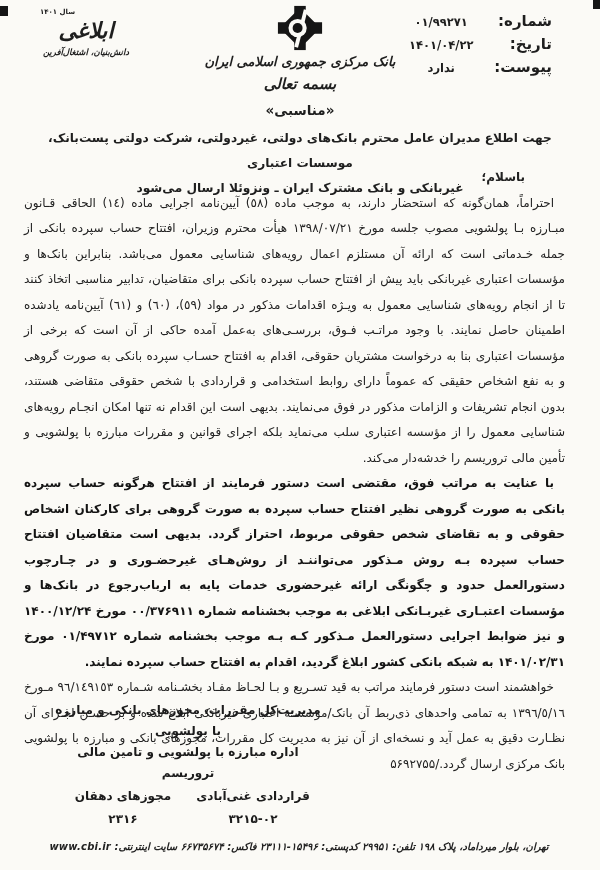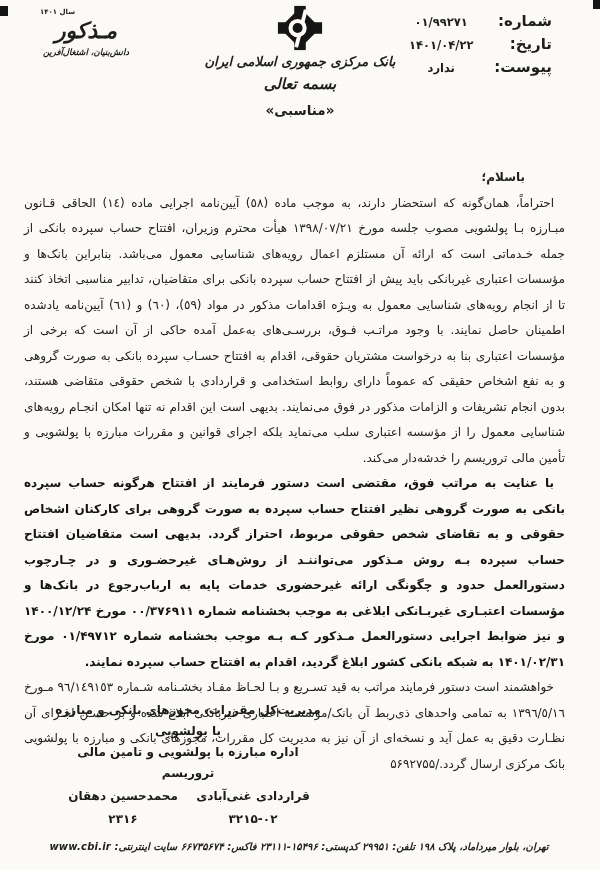--- a/index.html
+++ b/index.html
@@ -77,21 +77,21 @@
     <span class="meta-label">شماره:</span>
     <span class="meta-value">۰۱/۹۹۲۷۱</span>
     <span class="meta-label">تاریخ:</span>
     <span class="meta-value">۱۴۰۱/۰۴/۲۲</span>
     <span class="meta-label">پیوست:</span>
     <span class="meta-value">ندارد</span>
   </div>
 
   <div class="slogan">
     <div class="slogan-year">سال ۱۴۰۱</div>
-    <div class="slogan-title">مـذکور</div>
+    <div class="slogan-title">ابلاغی</div>
     <div class="slogan-sub">دانش‌بنیان، اشتغال‌آفرین</div>
   </div>
 
   <div class="center-head">
     <svg class="emblem" width="50" height="48" viewBox="0 0 50 50" aria-hidden="true">
       <g fill="#151515">
         <rect x="10" y="10" width="30" height="30" transform="rotate(45 25 25)"></rect>
         <rect x="19" y="2" width="12" height="12"></rect>
         <rect x="19" y="36" width="12" height="12"></rect>
         <rect x="2" y="19" width="12" height="12"></rect>
@@ -99,34 +99,38 @@
       </g>
       <path d="M31 6 L21 45" stroke="#fbfaf6" stroke-width="4" fill="none"></path>
       <circle cx="22.5" cy="25" r="9.5" fill="#fbfaf6"></circle>
       <circle cx="22.5" cy="25" r="5.2" fill="#151515"></circle>
     </svg>
     <div class="bank-name">بانک مرکزی جمهوری اسلامی ایران</div>
     <div class="besmele">بسمه تعالی</div>
     <div class="doc-title">«مناسبی»</div>
   </div>
 
+  <div class="addressee">
+    <div>جهت اطلاع مدیران عامل محترم بانک‌های دولتی، غیردولتی، شرکت دولتی پست‌بانک، موسسات اعتباری</div>
+    <div>غیربانکی و بانک مشترک ایران ـ ونزوئلا ارسال می‌شود</div>
+  </div>
 
   <div class="body-flow">
     <p class="salutation">باسلام؛</p>
     <p class="para">احتراماً، همان‌گونه که استحضار دارند، به موجب ماده (٥٨) آیین‌نامه اجرایی ماده (١٤) الحاقی قـانون مبـارزه بـا پولشویی مصوب جلسه مورخ ۱۳۹۸/۰۷/۲۱ هیأت محترم وزیران، افتتاح حساب سپرده بانکی از جمله خـدماتی است که ارائه آن مستلزم اعمال رویه‌های شناسایی معمول می‌باشد. بنابراین بانک‌ها و مؤسسات اعتباری غیربانکی باید پیش از افتتاح حساب سپرده بانکی برای متقاضیان، تدابیر مناسبی اتخاذ کنند تا از انجام رویه‌های شناسایی معمول به ویـژه اقدامات مذکور در مواد (٥٩)، (٦٠) و (٦١) آیین‌نامه یادشده اطمینان حاصل نمایند. با وجود مراتـب فـوق، بررسـی‌های به‌عمل آمده حاکی از آن است که برخی از مؤسسات اعتباری بنا به درخواست مشتریان حقوقی، اقدام به افتتاح حسـاب سپرده بانکی به صورت گروهی و به نفع اشخاص حقیقی که عموماً دارای روابط استخدامی و قراردادی با شخص حقوقی متقاضی هستند، بدون انجام تشریفات و الزامات مذکور در فوق می‌نمایند. بدیهی است این اقدام نه تنها امکان انجـام رویه‌های شناسایی معمول را از مؤسسه اعتباری سلب می‌نماید بلکه اجرای قوانین و مقررات مبارزه با پولشویی و تأمین مالی تروریسم را خدشه‌دار می‌کند.</p>
     <p class="para para-bold">با عنایت به مراتب فوق، مقتضی است دستور فرمایند از افتتاح هرگونه حساب سپرده بانکی به صورت گروهی نظیر افتتاح حساب سپرده به صورت گروهی برای کارکنان اشخاص حقوقی و به تقاضای شخص حقوقی مربوط، احتراز گردد. بدیهی است متقاضیان افتتاح حساب سپرده بـه روش مـذکور می‌تواننـد از روش‌هـای غیرحضـوری و در چـارچوب دستورالعمل حدود و چگونگی ارائه غیرحضوری خدمات پایه به ارباب‌رجوع در بانک‌ها و مؤسسات اعتبـاری غیربـانکی ابلاغی به موجب بخشنامه شماره ۰۰/۳۷۶۹۱۱ مورخ ۱۴۰۰/۱۲/۲۴ و نیز ضوابط اجرایی دستورالعمل مـذکور کـه بـه موجب بخشنامه شماره ۰۱/۴۹۷۱۲ مورخ ۱۴۰۱/۰۲/۳۱ به شبکه بانکی کشور ابلاغ گردید، اقدام به افتتاح حساب سپرده نمایند.</p>
     <p class="para">خواهشمند است دستور فرمایند مراتب به قید تسـریع و بـا لحـاظ مفـاد بخشـنامه شـماره ٩٦/١٤٩١٥٣ مـورخ ١٣٩٦/٥/١٦ به تمامی واحدهای ذی‌ربط آن بانک/مؤسسـه اعتباری غیربانکی ابلاغ شده و بر حسـن اجـرای آن نظـارت دقیق به عمل آید و نسخه‌ای از آن نیز به مدیریت کل مقررات، مجوزهای بانکی و مبارزه با پولشویی بانک مرکزی ارسال گردد./۵۶۹۲۷۵۵</p>
   </div>
 
   <div class="signature">
     <div>مدیریت‌کل مقررات، مجوزهای بانکی و مبارزه با پولشویی</div>
     <div>اداره مبارزه با پولشویی و تامین مالی تروریسم</div>
     <div class="sig-row">
       <span class="sig-cell">قراردادی غنی‌آبادی</span>
-      <span class="sig-cell">محمدحسین دهقان</span>
+      <span class="sig-cell">مجوزهای دهقان</span>
     </div>
     <div class="sig-row">
       <span class="sig-cell sig-code">۳۲۱۵-۰۲</span>
       <span class="sig-cell sig-code">۲۳۱۶</span>
     </div>
   </div>
 
   <div class="footer">تهران، بلوار میرداماد، پلاک ۱۹۸ تلفن: ۲۹۹۵۱ کدپستی: ۱۵۴۹۶-۲۳۱۱۱ فاکس: ۶۶۷۳۵۶۷۴ سایت اینترنتی: www.cbi.ir</div>
 
 </div>

